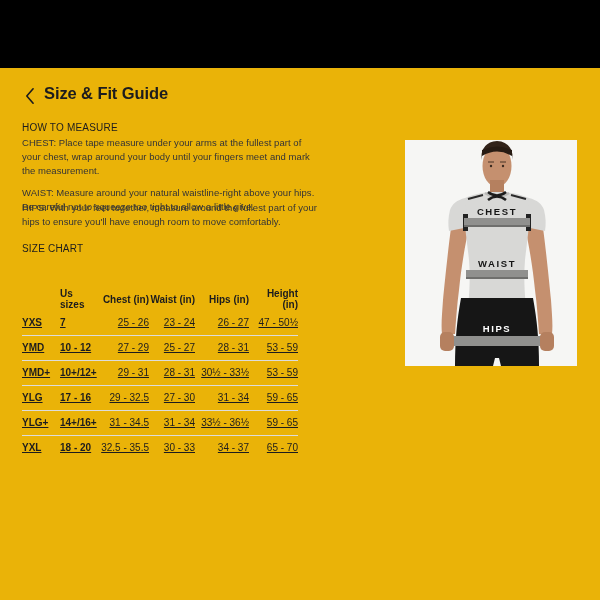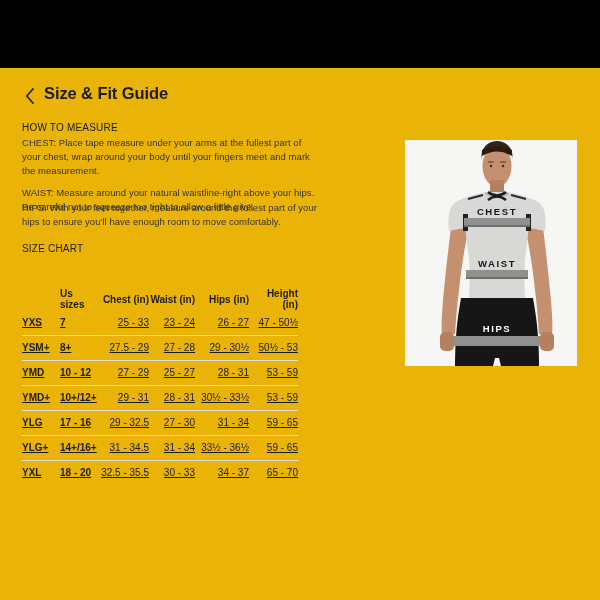--- a/index.html
+++ b/index.html
@@ -78,32 +78,24 @@
           <th class="col-num">Chest (in)</th>
           <th class="col-num">Waist (in)</th>
           <th class="col-num">Hips (in)</th>
           <th class="col-num">Height (in)</th>
         </tr>
       </thead>
       <tbody>
           <tr>
             <td class="col-code">YXS</td>
             <td class="col-us">7</td>
-            <td class="col-num">25 - 33</td>
+            <td class="col-num">25 - 26</td>
             <td class="col-num">23 - 24</td>
             <td class="col-num">26 - 27</td>
             <td class="col-num">47 - 50½</td>
-          </tr>
-          <tr>
-            <td class="col-code">YSM+</td>
-            <td class="col-us">8+</td>
-            <td class="col-num">27.5 - 29</td>
-            <td class="col-num">27 - 28</td>
-            <td class="col-num">29 - 30½</td>
-            <td class="col-num">50½ - 53</td>
           </tr>
           <tr>
             <td class="col-code">YMD</td>
             <td class="col-us">10 - 12</td>
             <td class="col-num">27 - 29</td>
             <td class="col-num">25 - 27</td>
             <td class="col-num">28 - 31</td>
             <td class="col-num">53 - 59</td>
           </tr>
           <tr>

